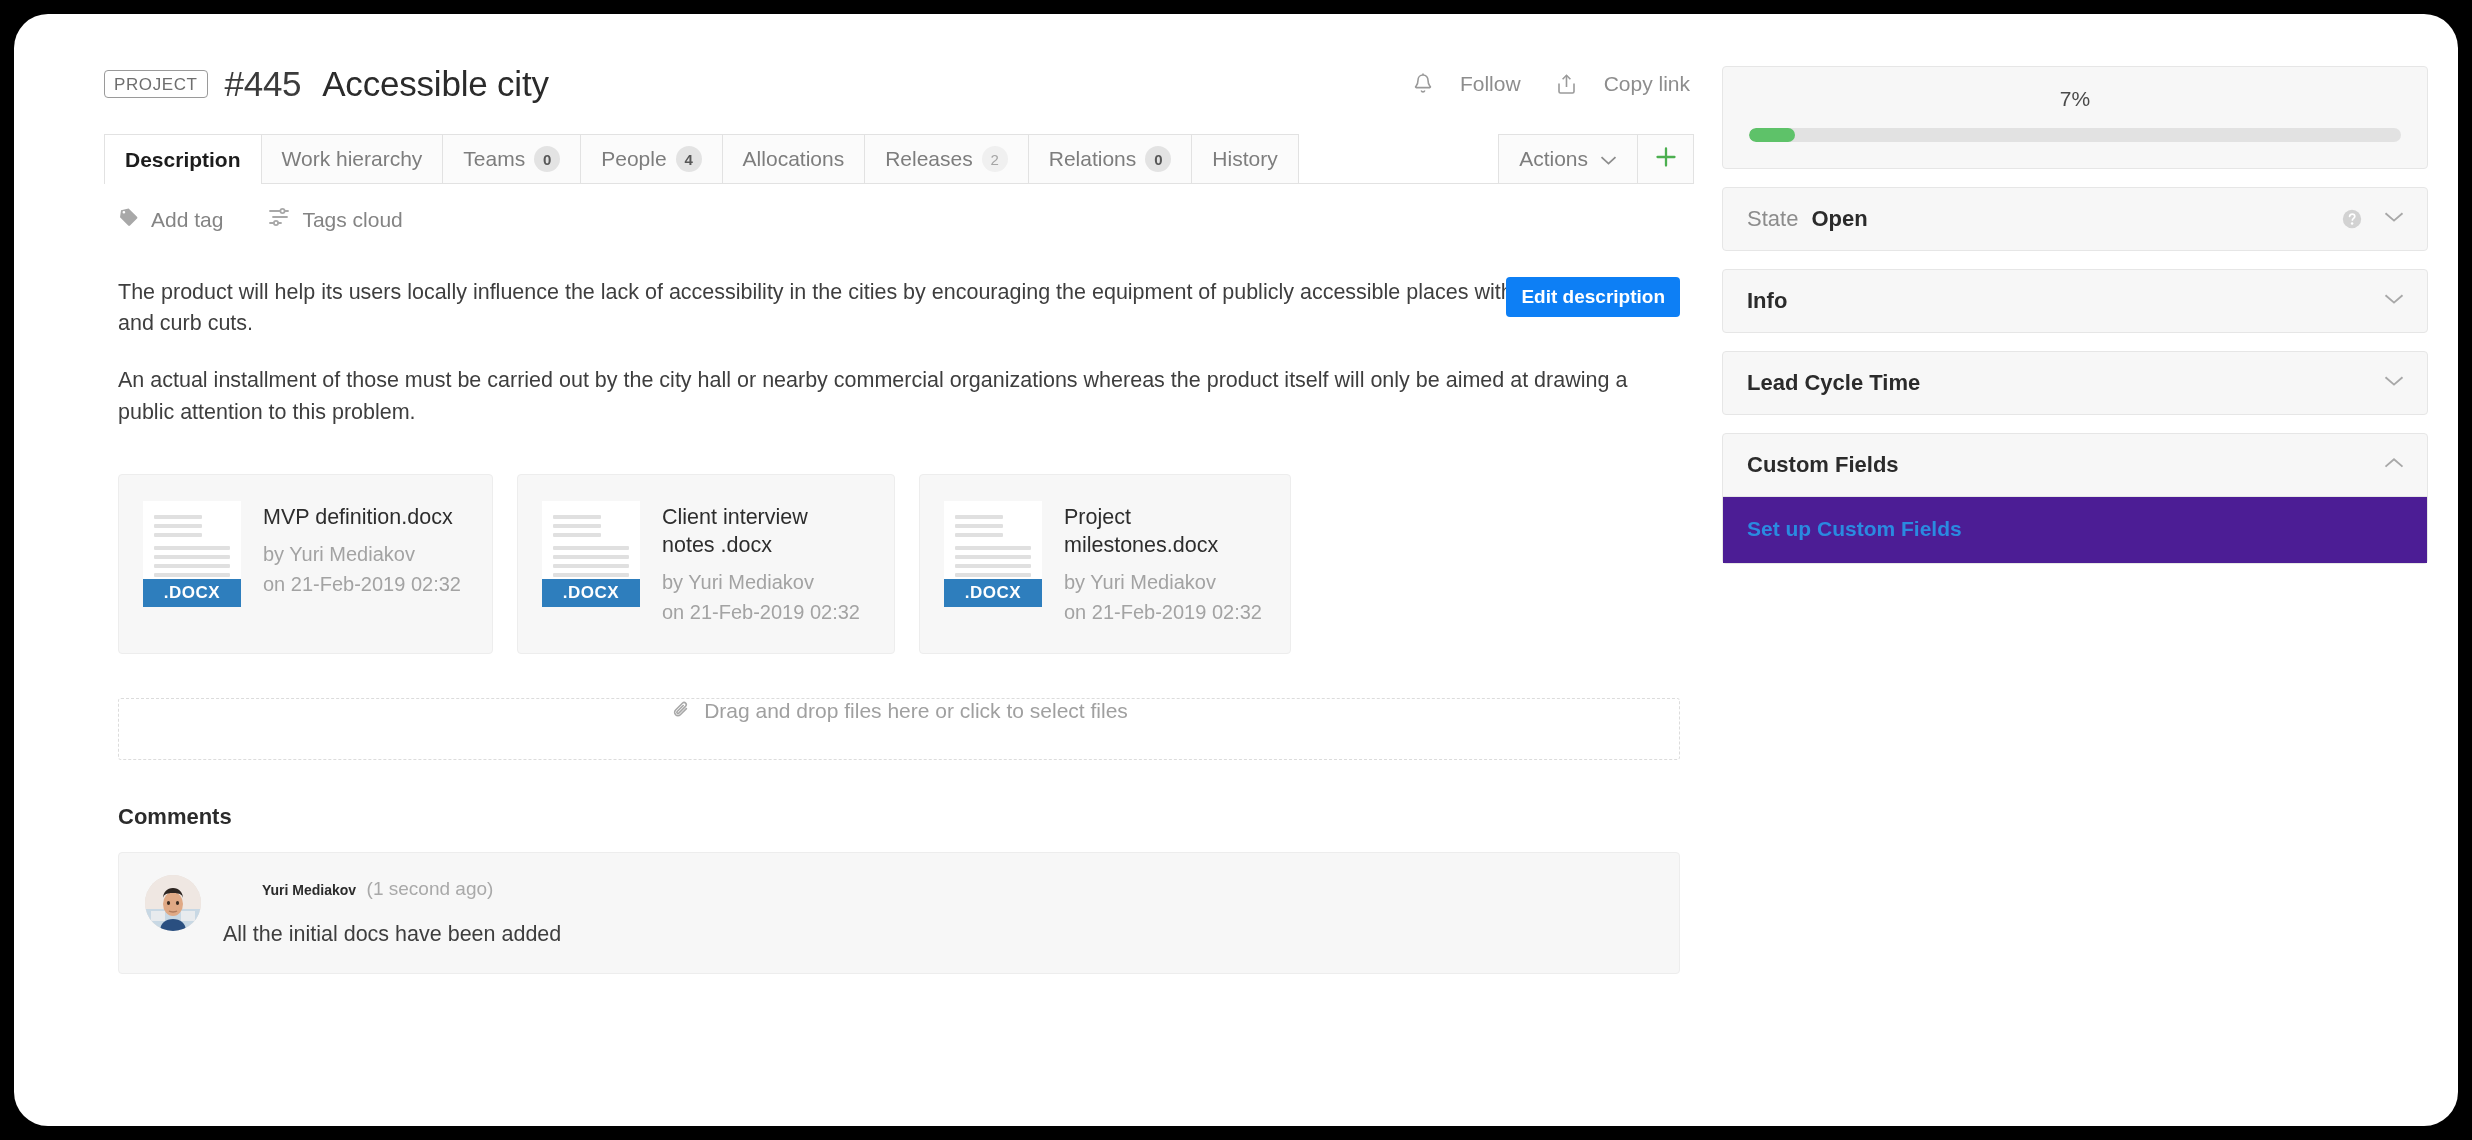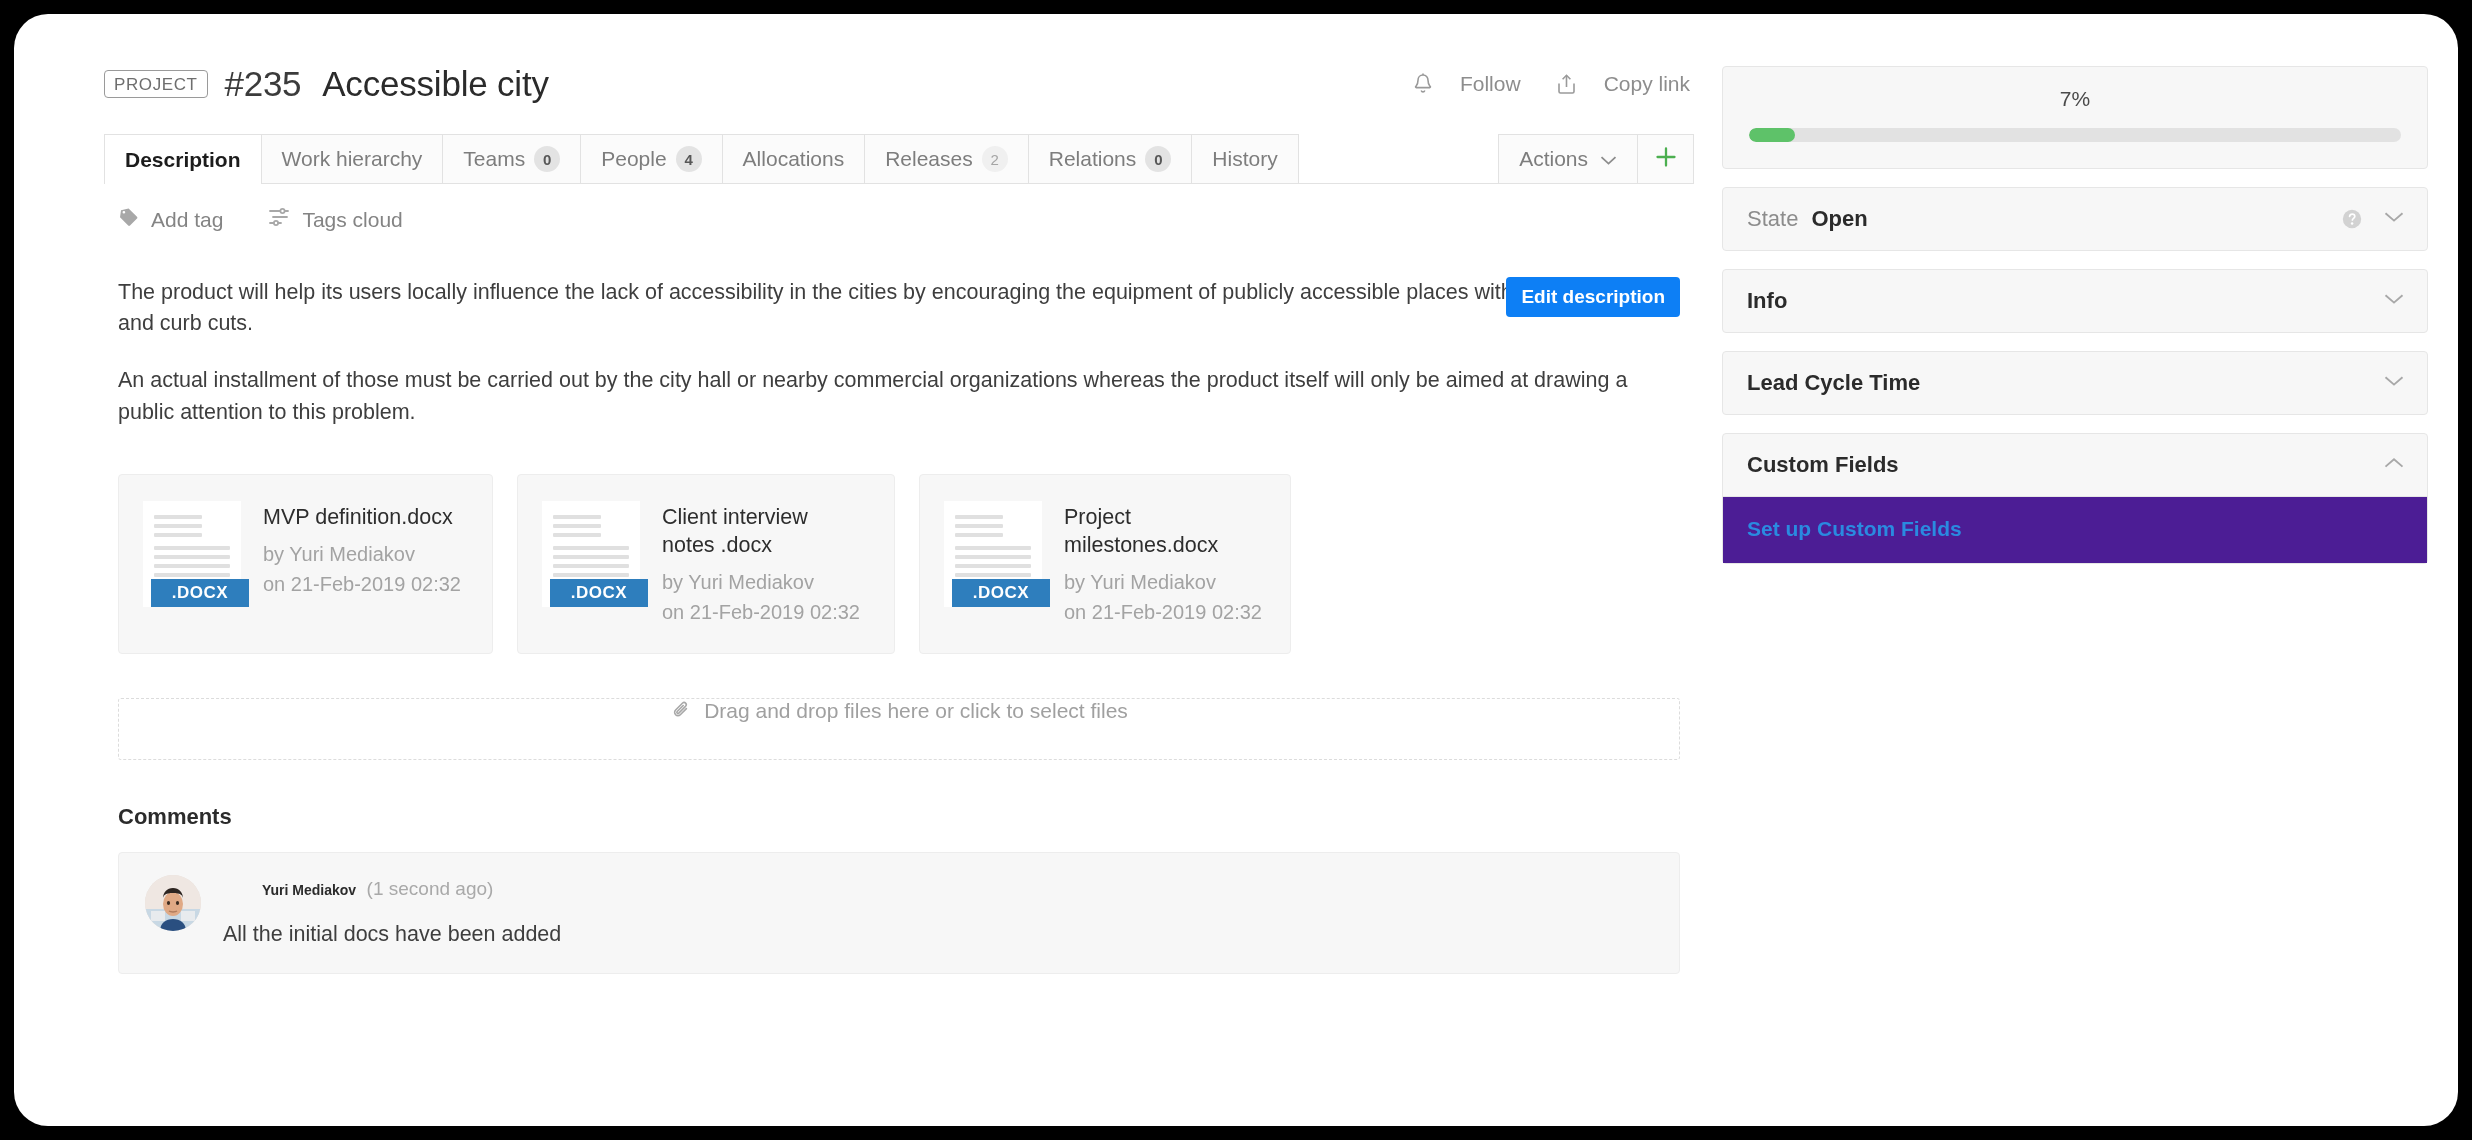--- a/index.html
+++ b/index.html
@@ -192,21 +192,21 @@
   }
   .file-icon .ln {
     position: absolute;
     left: 11px;
     height: 4px;
     background: #e0e0e0;
     border-radius: 1px;
   }
   .file-icon .ext {
     position: absolute;
-    left: 8px; bottom: 0;
+    left: 0; bottom: 0;
     width: 98px; height: 28px;
     background: #2e7ebd;
     color: #ffffff;
     font-size: 17px;
     font-weight: bold;
     letter-spacing: 0.5px;
     display: flex; align-items: center; justify-content: center;
   }
   .attach-meta { padding-top: 2px; }
   .attach-name {
@@ -339,21 +339,21 @@
 </head>
 <body>
 
 <div class="page-frame">
   <div class="content-root">
 
     <div class="main-col">
 
       <div class="title-row">
         <span class="type-badge">PROJECT</span>
-        <span class="issue-id">#235</span>
+        <span class="issue-id">#445</span>
         <span class="issue-subject">Accessible city</span>
 
         <div class="header-actions">
           <div class="hdr-action">
             <span>
               <svg width="22" height="24" viewBox="0 0 22 24" fill="none" stroke="#9a9a9a" stroke-width="1.6">
                 <path d="M11 3c-3 0-5 2.2-5 5.2 0 4.3-1.5 5.4-2.3 6.4-.3.4 0 1 .5 1h13.6c.5 0 .8-.6.5-1-.8-1-2.3-2.1-2.3-6.4C16 5.2 14 3 11 3z"></path>
                 <path d="M9.2 18.4c.3.9 1 1.5 1.8 1.5s1.5-.6 1.8-1.5"></path>
                 <path d="M11 3V1.4"></path>
               </svg>

